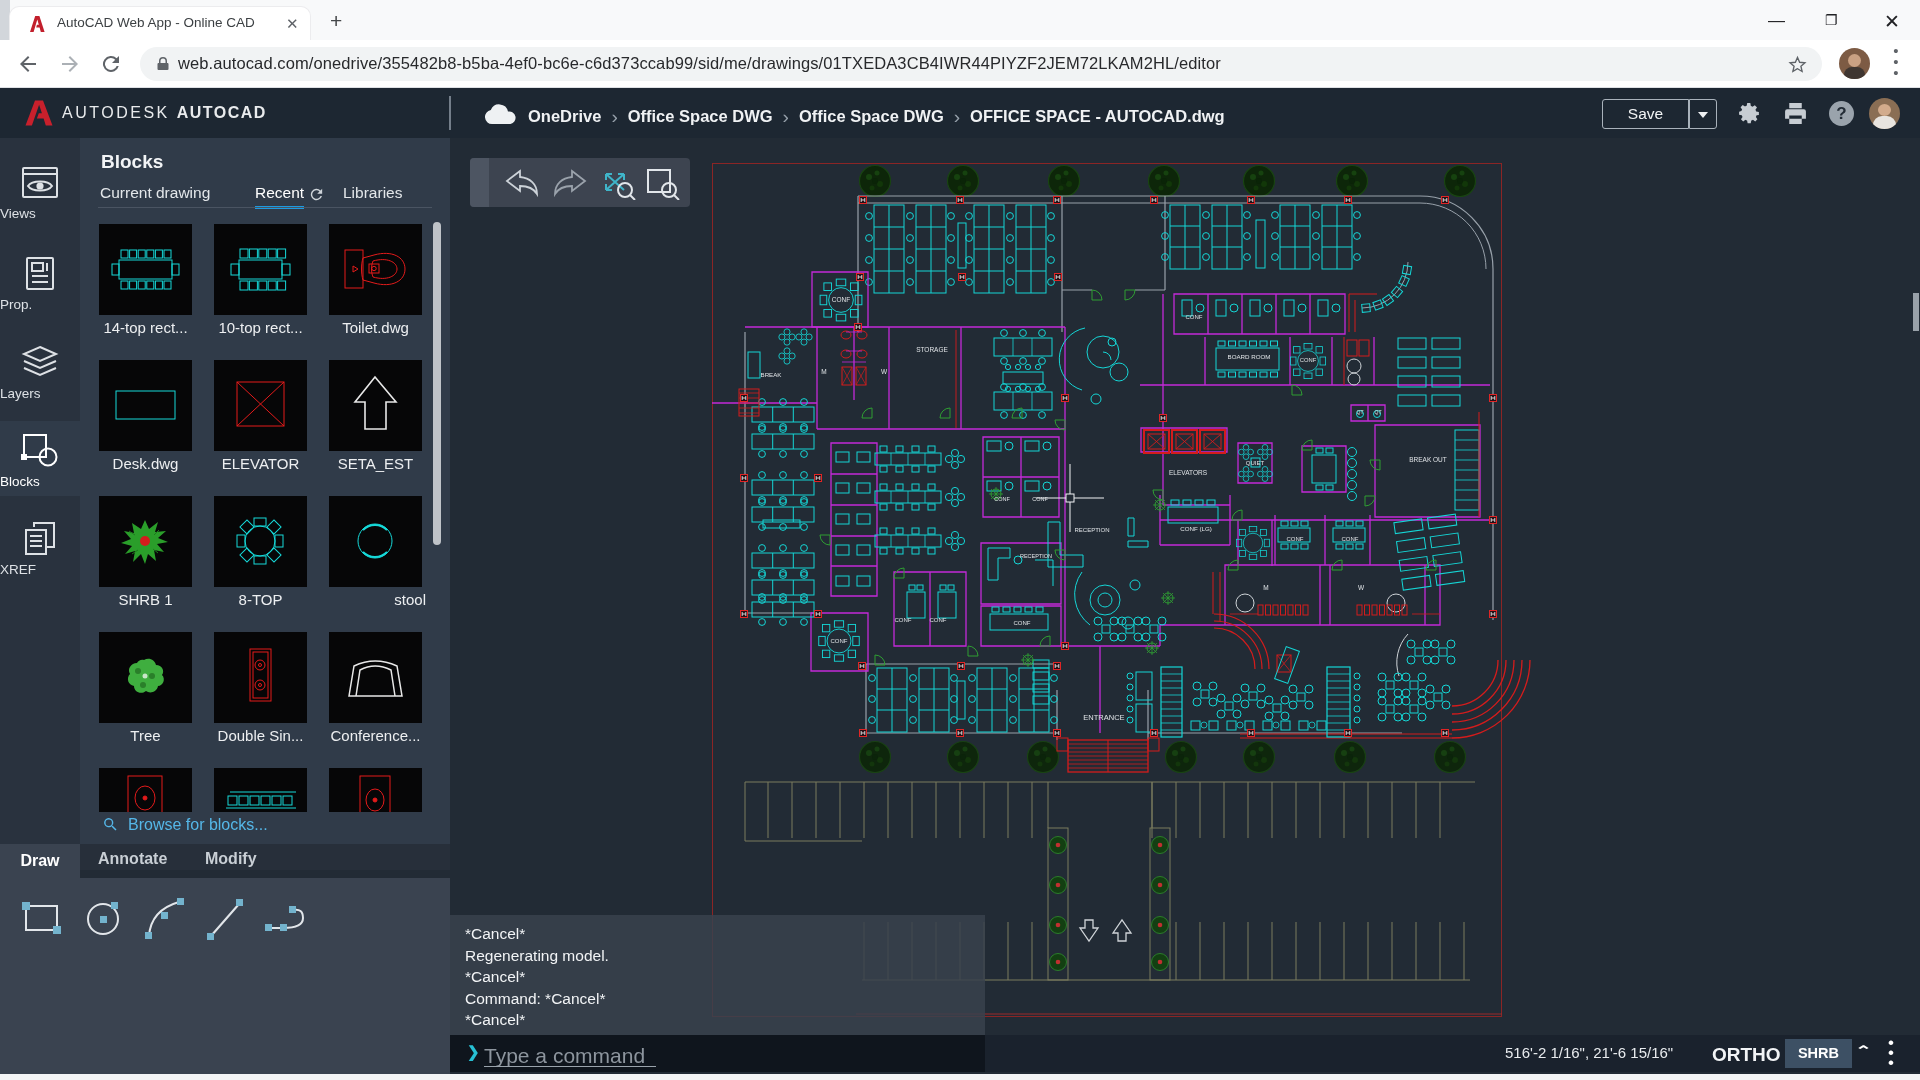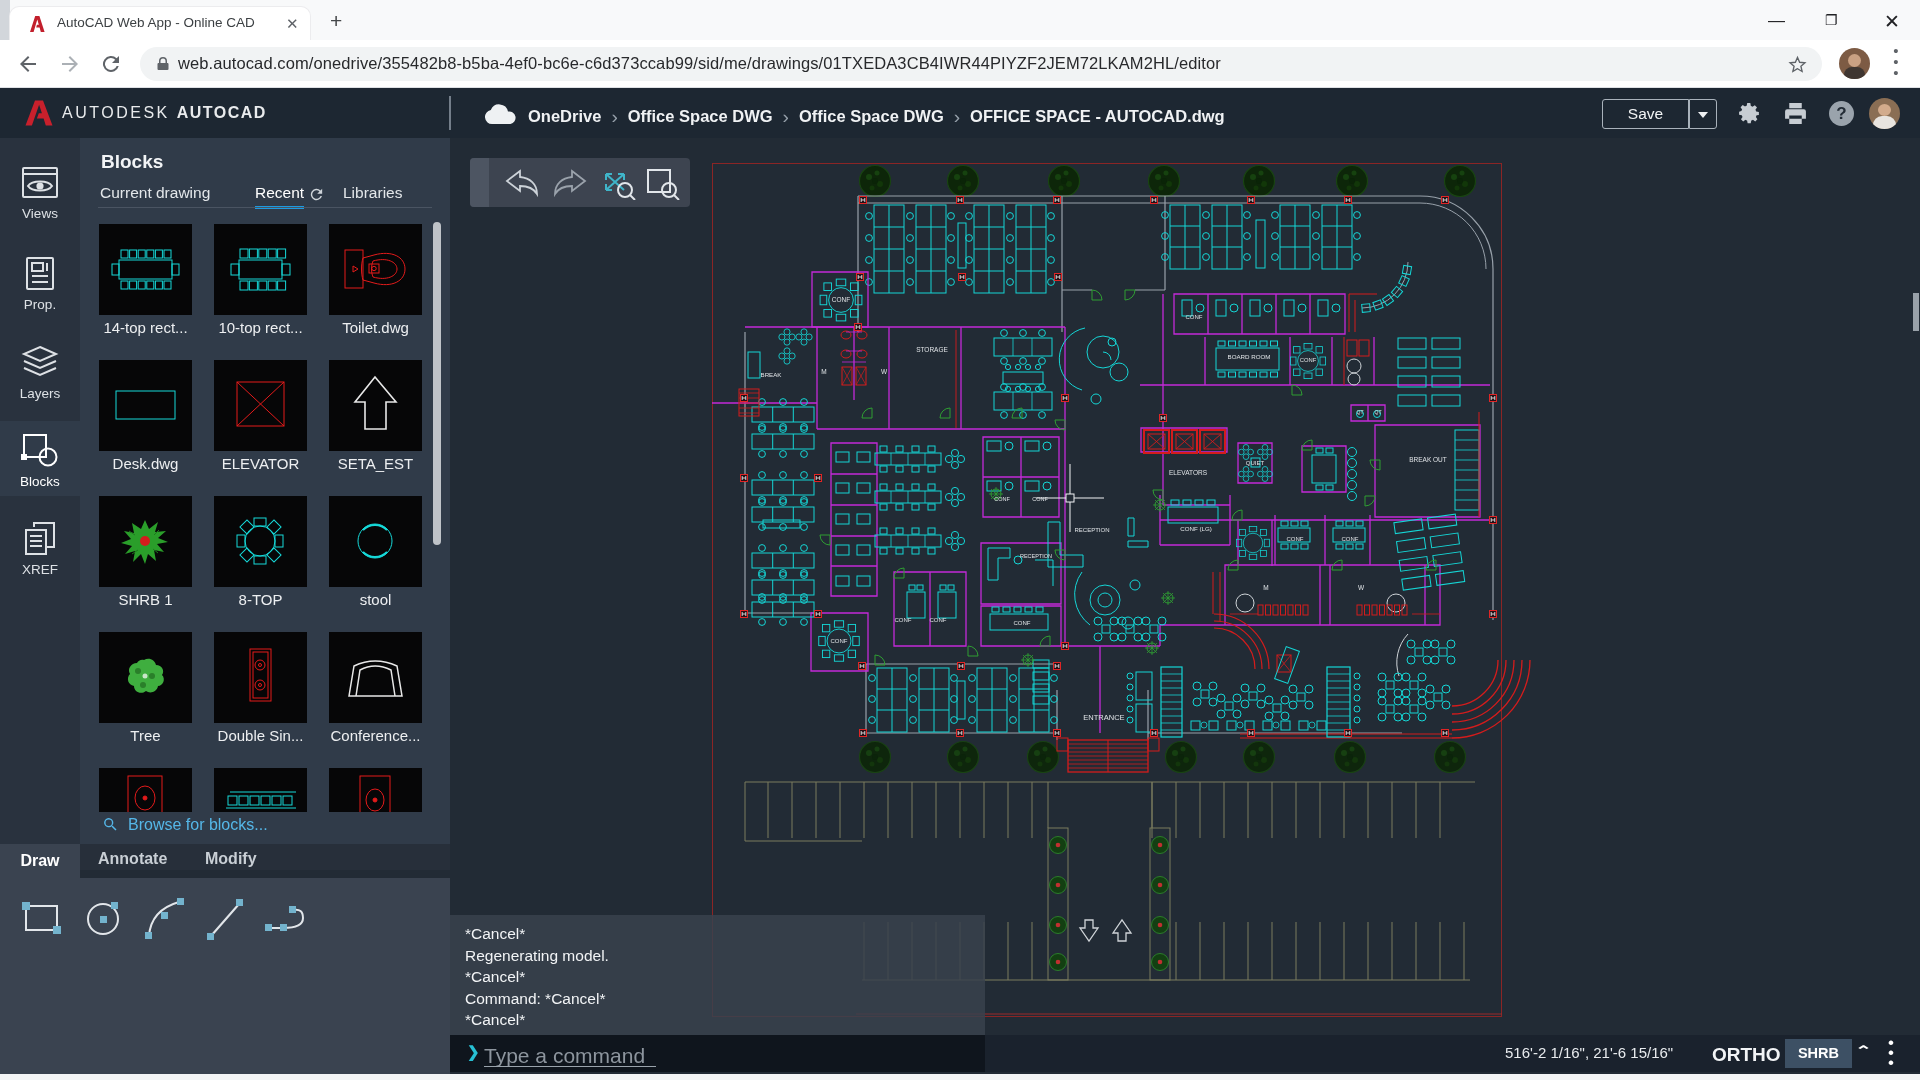--- a/index.html
+++ b/index.html
@@ -25,21 +25,21 @@
 #vline450{position:absolute;left:449px;top:96px;width:2px;height:34px;background:#747e8a;}
 #crumbs{position:absolute;left:484px;top:13px;height:24px;color:#f0f2f4;font-size:16.5px;font-weight:700;white-space:nowrap;}
 #crumbs .sep{color:#97a1ab;font-weight:400;padding:0 10px;font-size:19px;position:relative;top:1px;}
 #crumbs .cloud{position:relative;top:3px;margin-right:11px;}
 #savebtn{position:absolute;left:1602px;top:99px;width:87px;height:30px;border:1px solid #a9b2bb;border-radius:3px 0 0 3px;color:#f2f4f5;font-size:15.5px;text-align:center;line-height:28px;}
 #savedd{position:absolute;left:1689px;top:99px;width:28px;height:30px;border:1px solid #a9b2bb;border-left:1px solid #a9b2bb;border-radius:0 3px 3px 0;}
 #savedd:after{content:"";position:absolute;left:8px;top:12px;border-left:5px solid transparent;border-right:5px solid transparent;border-top:6px solid #eef0f2;}
 .hdrico{position:absolute;top:101px;}
 
 #rail{position:absolute;left:0;top:138px;width:80px;height:706px;background:#29323e;}
-.railitem{position:absolute;left:0;width:80px;text-align:center;color:#dde1e5;font-size:13.5px;}
+.railitem{position:absolute;left:0;width:80px;text-align:left;color:#dde1e5;font-size:13.5px;}
 .railitem svg{display:block;margin:0 auto 6px auto;}
 #railblocks{position:absolute;left:0;top:421px;width:80px;height:75px;background:#303b49;}
 
 #panel{position:absolute;left:80px;top:138px;width:370px;height:706px;background:#303b49;}
 #panel h1{position:absolute;left:21px;top:13px;font-size:19px;color:#f2f4f6;font-weight:700;}
 .ptab{position:absolute;top:46px;font-size:15.5px;color:#e3e7ea;}
 #ptabline{position:absolute;left:18px;top:69px;width:334px;height:1px;background:#4a5462;}
 #precent{border-bottom:3px solid #1d9be0;padding-bottom:4px;color:#fff;}
 .thumb{position:absolute;width:93px;height:91px;background:#060607;}
 .tlabel{position:absolute;width:101px;text-align:center;font-size:15px;color:#edeff1;white-space:nowrap;overflow:hidden;}
@@ -314,21 +314,21 @@
  <div class="thumb" style="left:249px;top:358px;">
   <svg width="93" height="91" viewBox="0 0 93 91">
         <g stroke="#16d9d9" fill="none">
           <circle cx="46" cy="45" r="17"></circle>
           <path d="M34 34a17 17 0 0 1 24 0M34 56a17 17 0 0 0 24 0" stroke-width="2"></path>
         </g>
       </svg>
  </div>
  <div class="tlabel" style="left:15px;top:453px;">SHRB 1</div>
  <div class="tlabel" style="left:130px;top:453px;">8-TOP</div>
- <div class="tlabel" style="left:245px;top:453px;">stool</div>
+ <div class="tlabel" style="left:245px;top:453px;text-align:right;">stool</div>
 
  <div class="thumb" style="left:19px;top:494px;">
   <svg width="93" height="91" viewBox="0 0 93 91">
         <g fill="#3fae3f">
           <path d="M45 28c5-3 11 0 12 5 6 0 9 6 6 10 4 4 1 11-4 11-1 6-8 8-12 5-5 4-12 1-12-5-6-1-8-8-4-12-3-5 1-11 7-11 1-2 4-4 7-3z"></path>
         </g>
         <g fill="#2a7f2a">
           <circle cx="39" cy="39" r="3"></circle>
           <circle cx="53" cy="44" r="3"></circle>
           <circle cx="44" cy="53" r="3"></circle>

